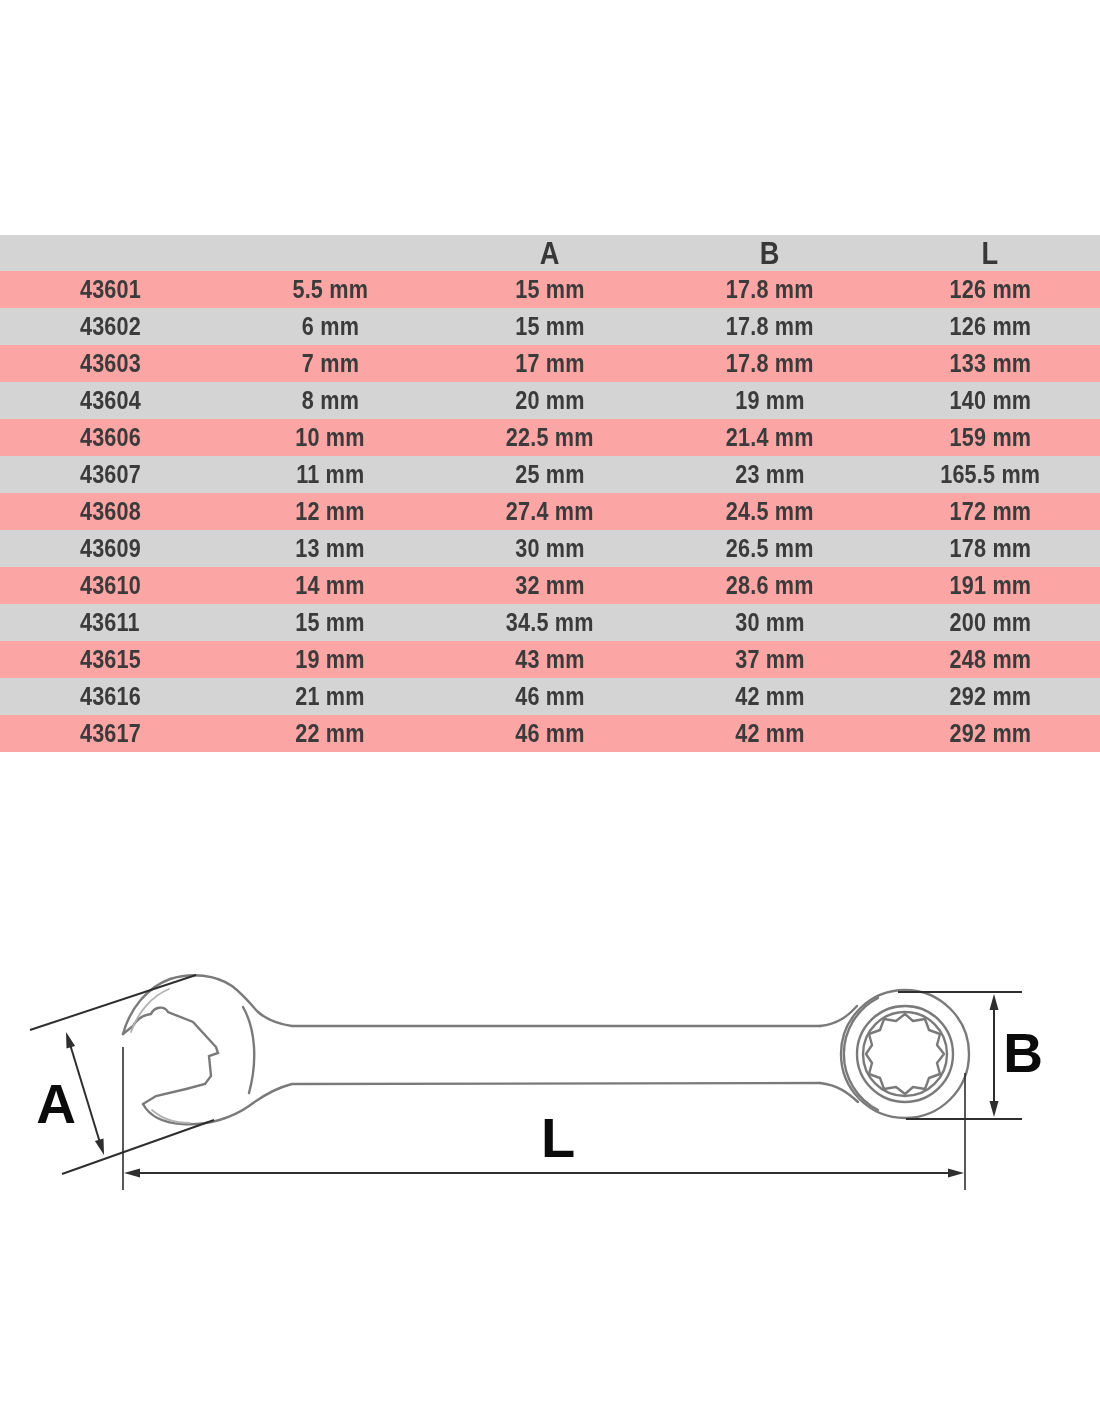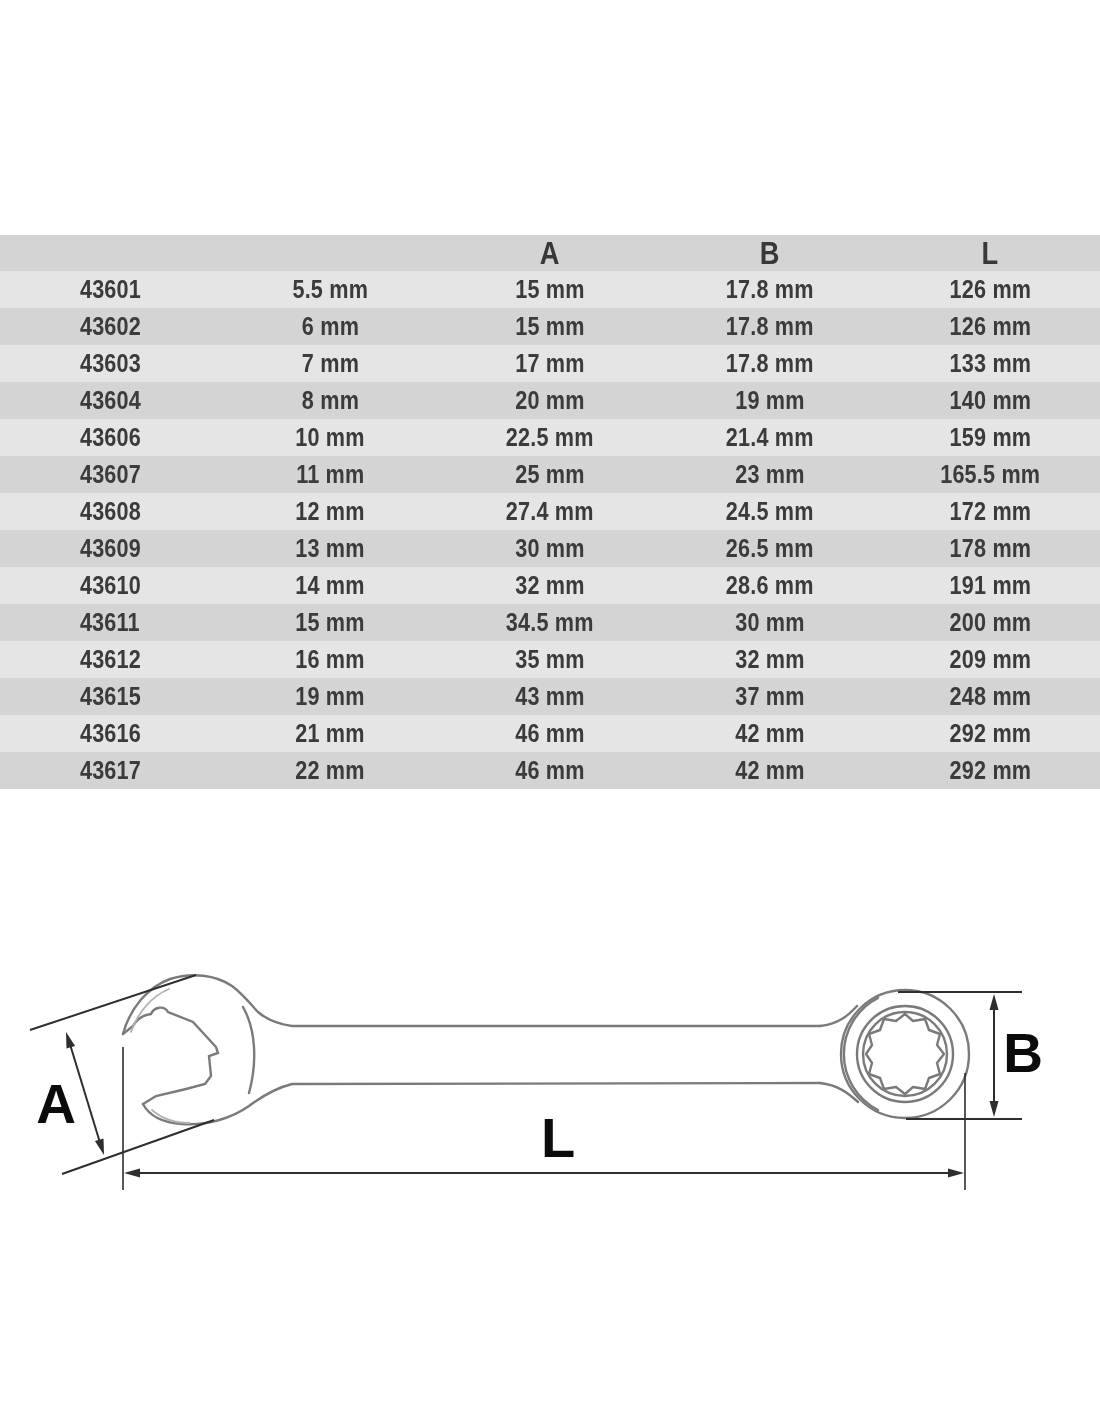--- a/index.html
+++ b/index.html
@@ -33,21 +33,21 @@
   .spec-table thead tr{
     height:36px;
     background:#d4d4d4;
   }
   .spec-table th{
     font-size:29px;
     color:#383838;
   }
   .spec-table tbody tr{
     height:37px;
-    background:#e5e5e5;
+    background:#fca5a5;
   }
   .spec-table tbody tr:nth-child(even){
     background:#d4d4d4;
   }
   .spec-table td{
     font-size:23px;
   }
   .cellval{
     display:inline-block;
     transform:scale(0.94,1.1);
@@ -146,27 +146,20 @@
           <td><span class="cellval">191 mm</span></td>
         </tr>
         <tr>
           <td><span class="cellval">43611</span></td>
           <td><span class="cellval">15 mm</span></td>
           <td><span class="cellval">34.5 mm</span></td>
           <td><span class="cellval">30 mm</span></td>
           <td><span class="cellval">200 mm</span></td>
         </tr>
         <tr>
-          <td><span class="cellval">43612</span></td>
-          <td><span class="cellval">16 mm</span></td>
-          <td><span class="cellval">35 mm</span></td>
-          <td><span class="cellval">32 mm</span></td>
-          <td><span class="cellval">209 mm</span></td>
-        </tr>
-        <tr>
           <td><span class="cellval">43615</span></td>
           <td><span class="cellval">19 mm</span></td>
           <td><span class="cellval">43 mm</span></td>
           <td><span class="cellval">37 mm</span></td>
           <td><span class="cellval">248 mm</span></td>
         </tr>
         <tr>
           <td><span class="cellval">43616</span></td>
           <td><span class="cellval">21 mm</span></td>
           <td><span class="cellval">46 mm</span></td>

